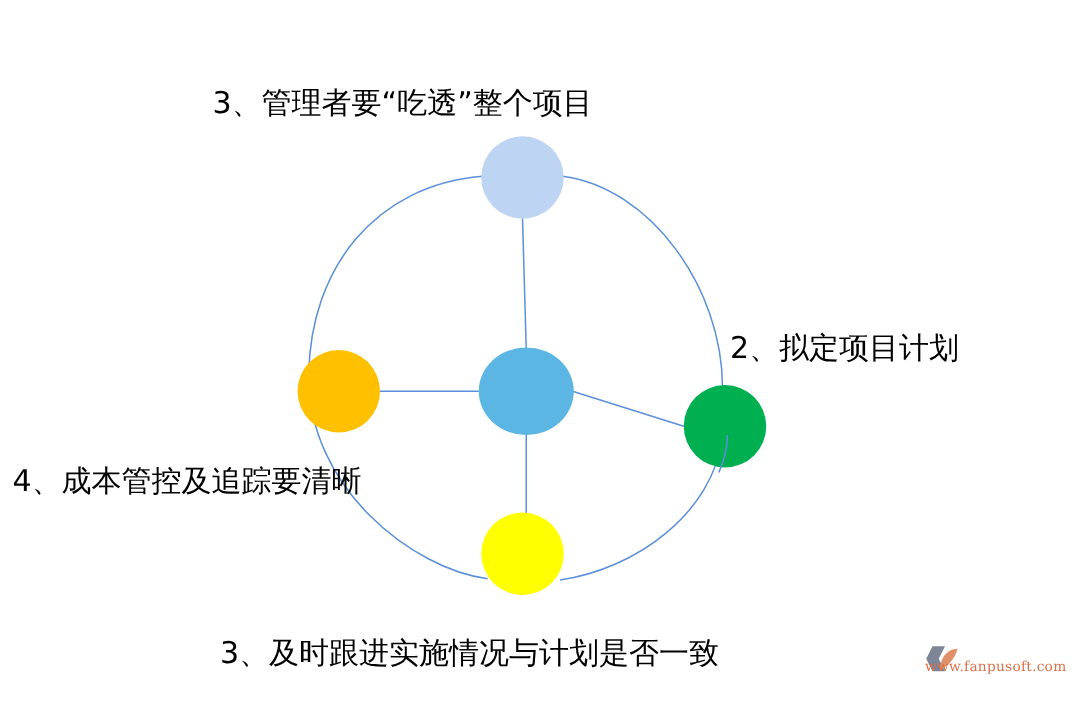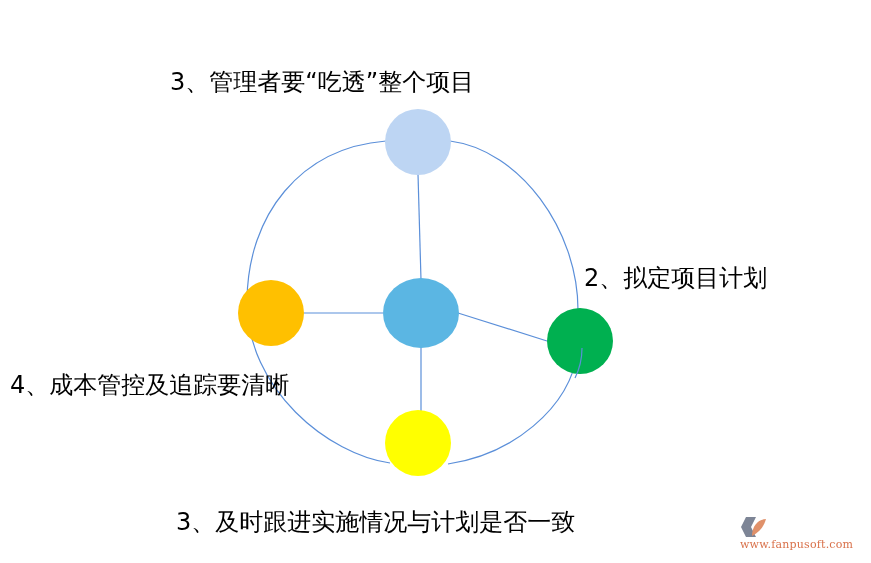--- a/index.html
+++ b/index.html
@@ -3,21 +3,21 @@
 <meta charset="utf-8">
 <style>
   html, body { margin: 0; padding: 0; background: #ffffff; }
   body { width: 871px; height: 563px; position: relative; overflow: hidden;
          font-family: "DejaVu Sans", "Liberation Sans", sans-serif; }
   svg.diagram { position: absolute; left: 0; top: 0; }
   .label { position: absolute; color: #000; font-size: 24px; white-space: nowrap; line-height: 1; }
   .logo { position: absolute; left: 738px; top: 513px; width: 128px; height: 44px; }
   .logo-text { position: absolute; left: 32px; top: 0; font-size: 19px; color: #8a8f9c; letter-spacing: 1px;
                font-family: "DejaVu Sans", sans-serif; }
-  .logo-url { position: absolute; left: 2px; top: 25px; font-size: 11px; color: #d9714a;
+  .logo-url { position: absolute; left: 2px; top: 14px; font-size: 11px; color: #d9714a;
               font-family: "DejaVu Serif", serif; letter-spacing: 0.2px; }
   .logo-icon { position: absolute; left: 2px; top: 3px; }
 </style>
 </head>
 <body>
 
 <svg class="diagram" width="871" height="563" viewBox="0 0 871 563">
 
   <path d="M 386 141 C 300 148, 248 215, 247 300 C 246 390, 330 455, 390 463
            M 450 141 C 520 150, 578 230, 578 310

